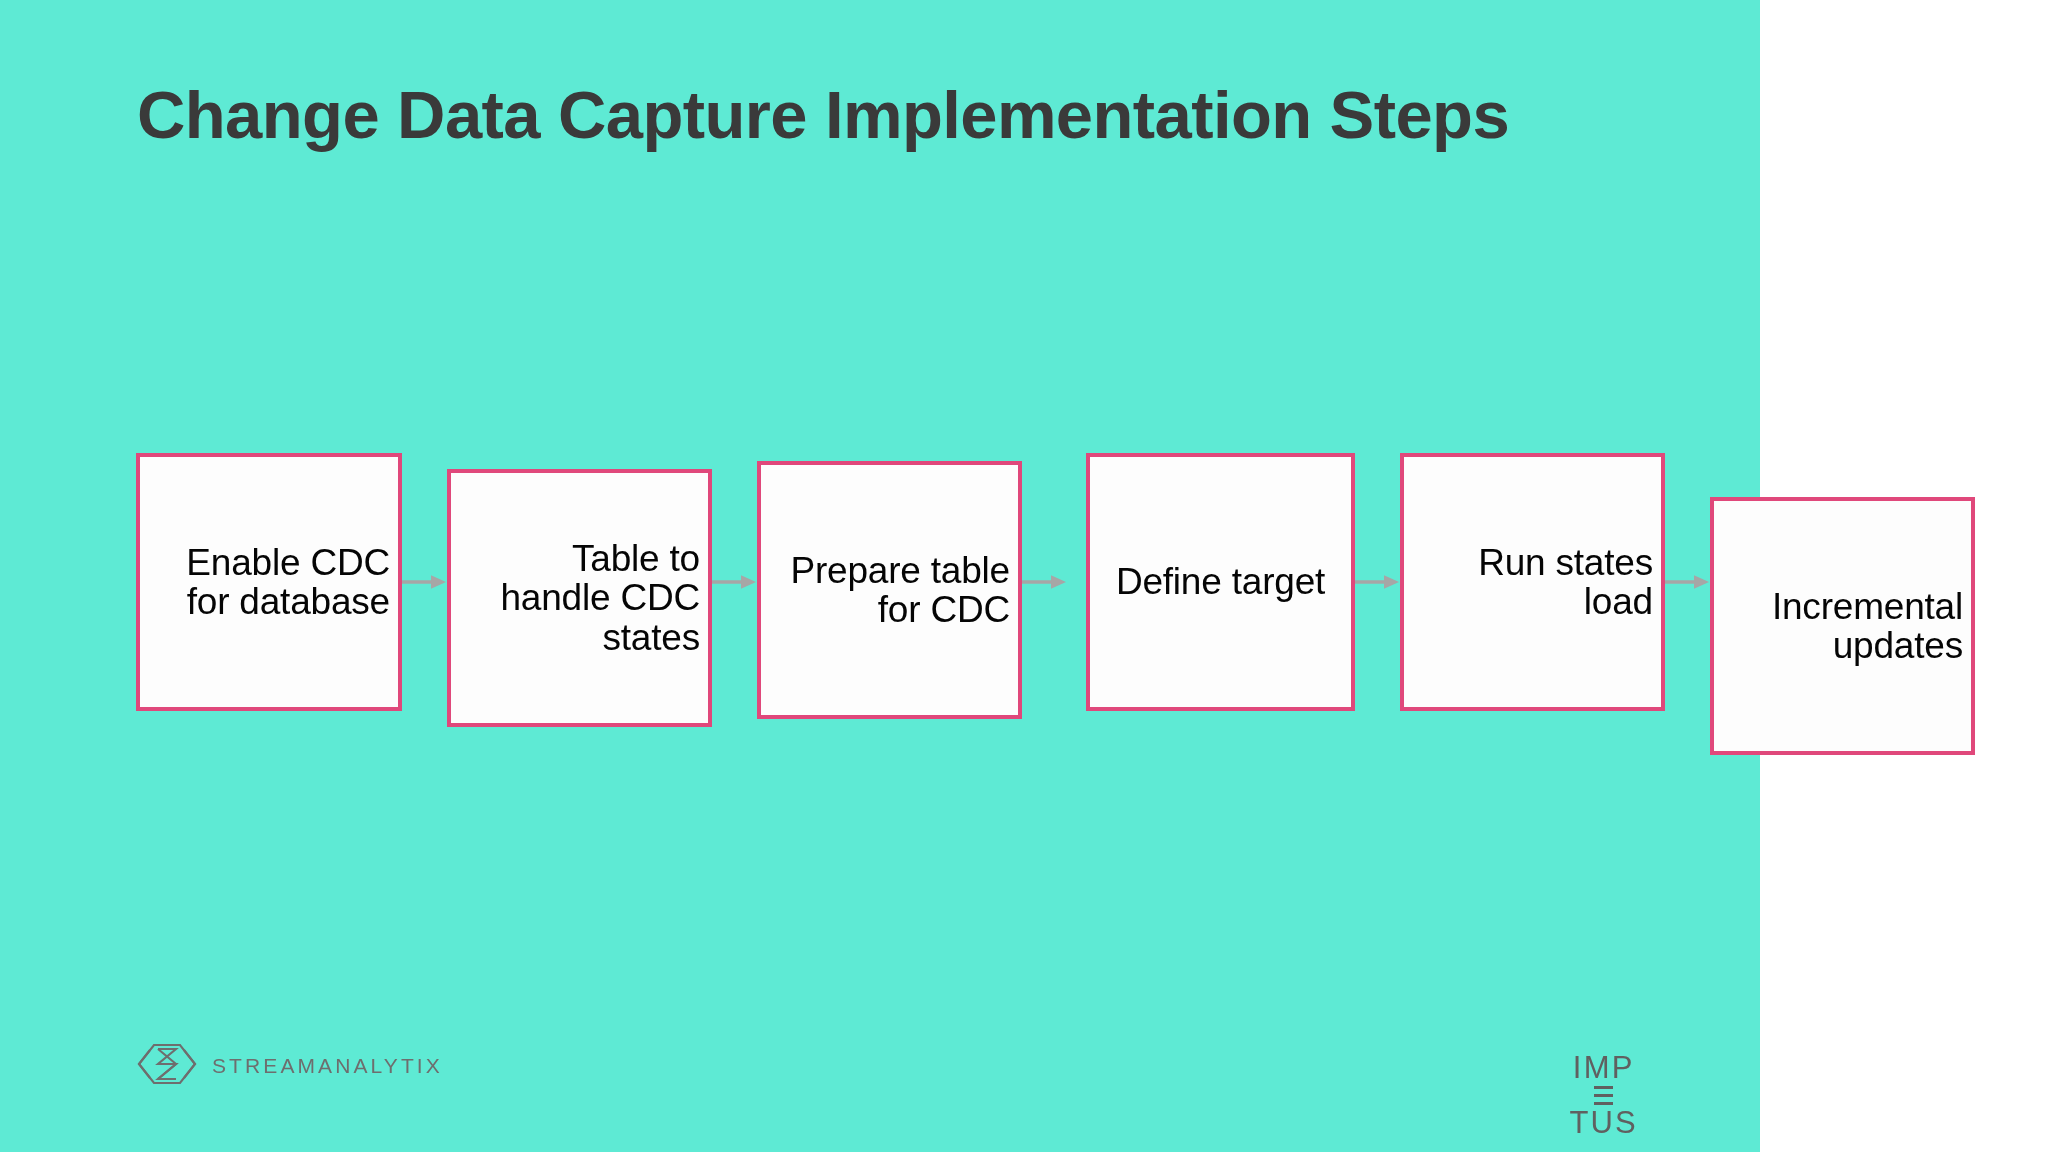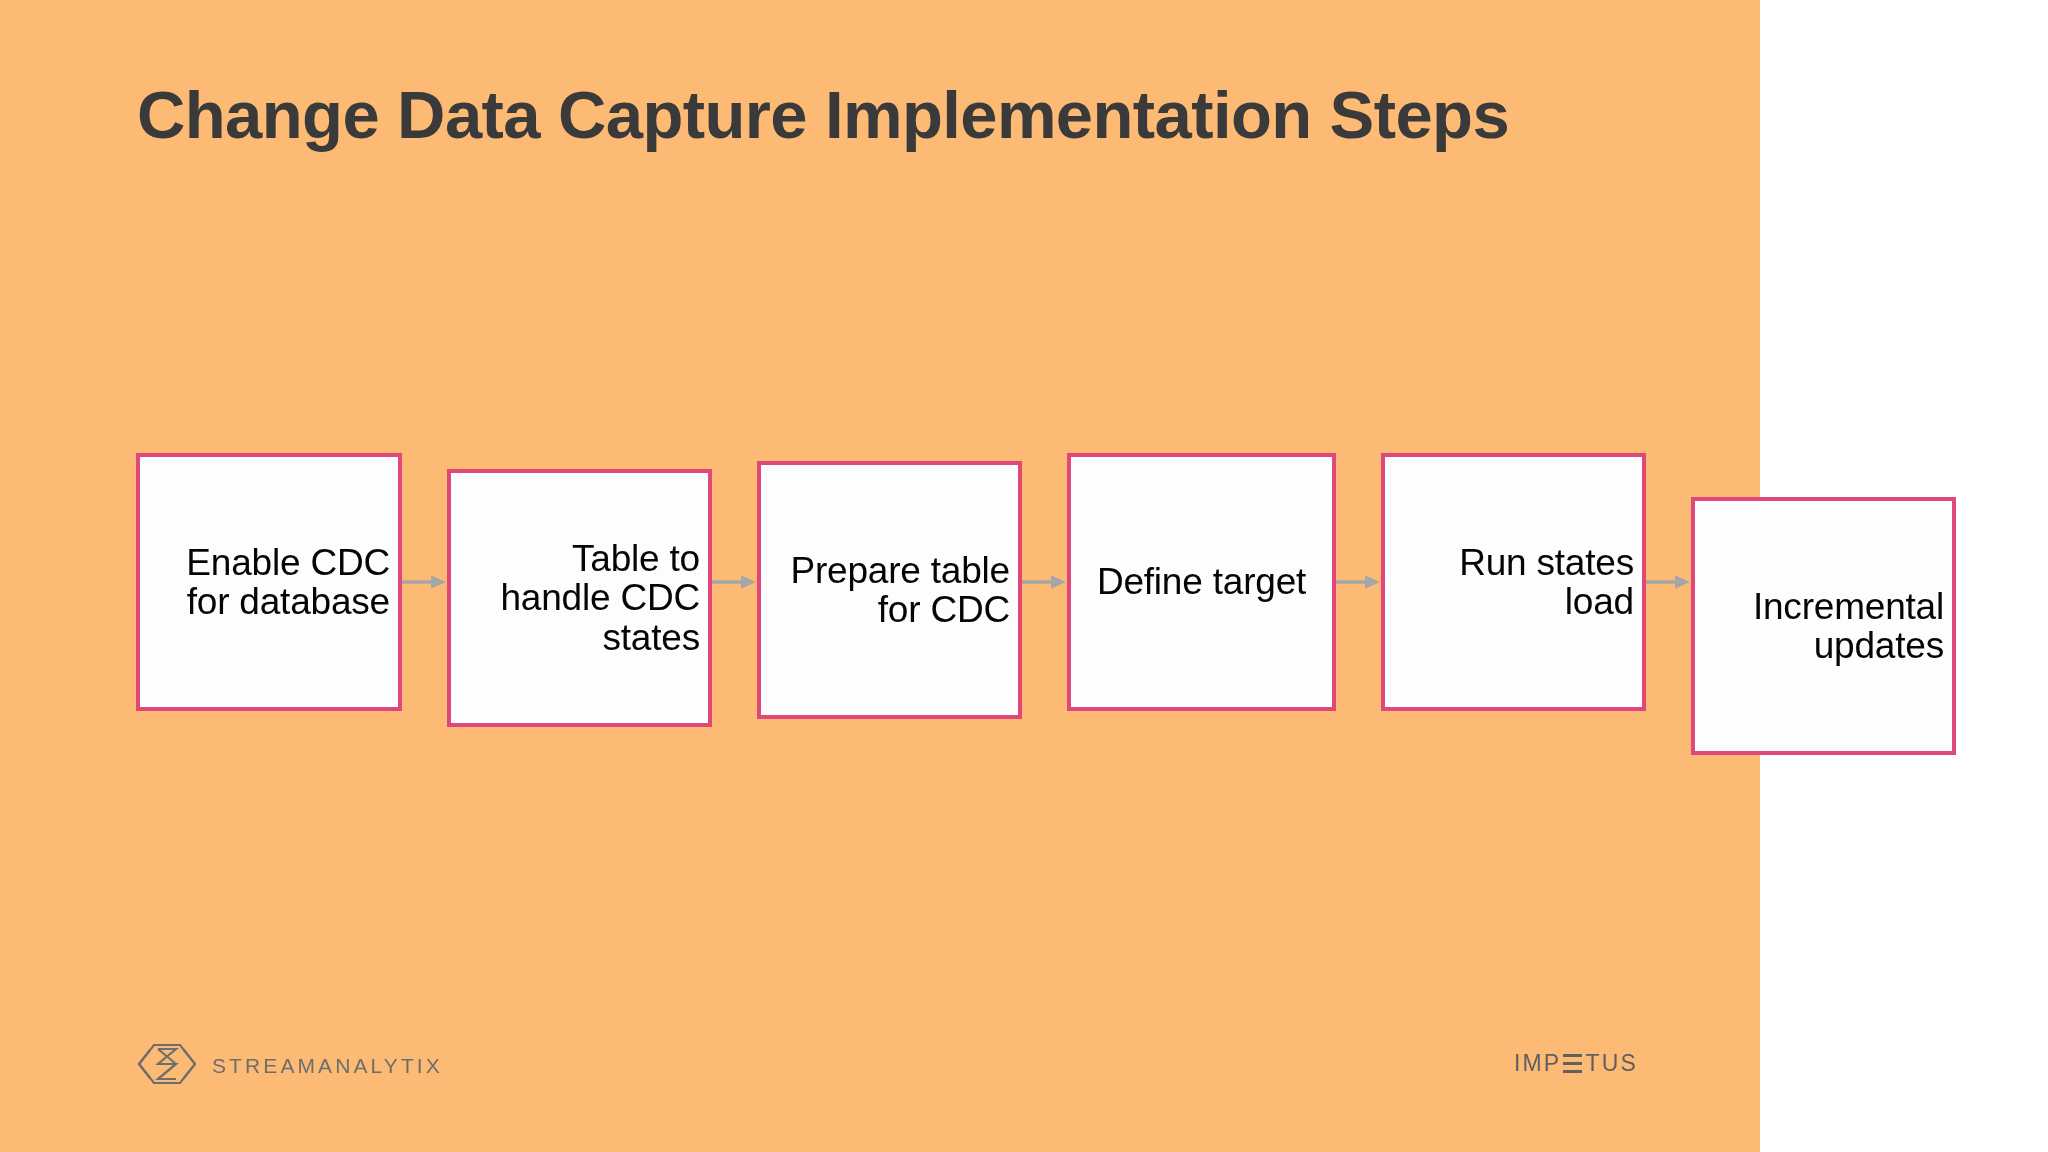--- a/index.html
+++ b/index.html
@@ -13,21 +13,21 @@
     height: 1152px;
     overflow: hidden;
     font-family: "Liberation Sans", sans-serif;
     -webkit-font-smoothing: antialiased;
   }
 
   .slide {
     position: relative;
     width: 1760px;
     height: 1152px;
-    background: #fdba74;
+    background: #5eead4;
     box-sizing: border-box;
     padding-left: 29px;
   }
 
   
   .slide-title {
     position: absolute;
     left: 137px;
     top: 78px;
     width: 1700px;
@@ -71,21 +71,21 @@
     color: #050505;
     font-weight: 400;
     padding: 0 8px;
     letter-spacing: -0.2px;
   }
 
   
   .w1 { width: 266px; }
   .w2 { width: 265px; margin-top: 16px; }
   .w3 { width: 265px; margin-top: 8px; }
-  .w4 { width: 269px; }
+  .w4 { width: 269px; margin-left: 19px; }
   .w5 { width: 265px; }
   .w6 { width: 265px; margin-top: 44px; }
 
   
   .arrow {
     flex: 0 0 auto;
     width: 45px;
     height: 258px;
     display: flex;
     align-items: center;
@@ -113,26 +113,27 @@
 
   .footer-right {
     position: absolute;
     right: 122px;
     top: 1050px;
     display: flex;
     flex-direction: row;
     align-items: center;
   }
   .impetus-word {
-    font-size: 23px;
+    font-size: 31px;
     letter-spacing: 2.2px;
     color: #606060;
     font-weight: 400;
     display: flex;
     align-items: center;
+    flex-direction: column;
   }
   .impetus-e {
     display: inline-flex;
     flex-direction: column;
     justify-content: center;
     gap: 5px;
     width: 19px;
     margin: 0 3px 0 2px;
     position: relative;
     top: 0px;

